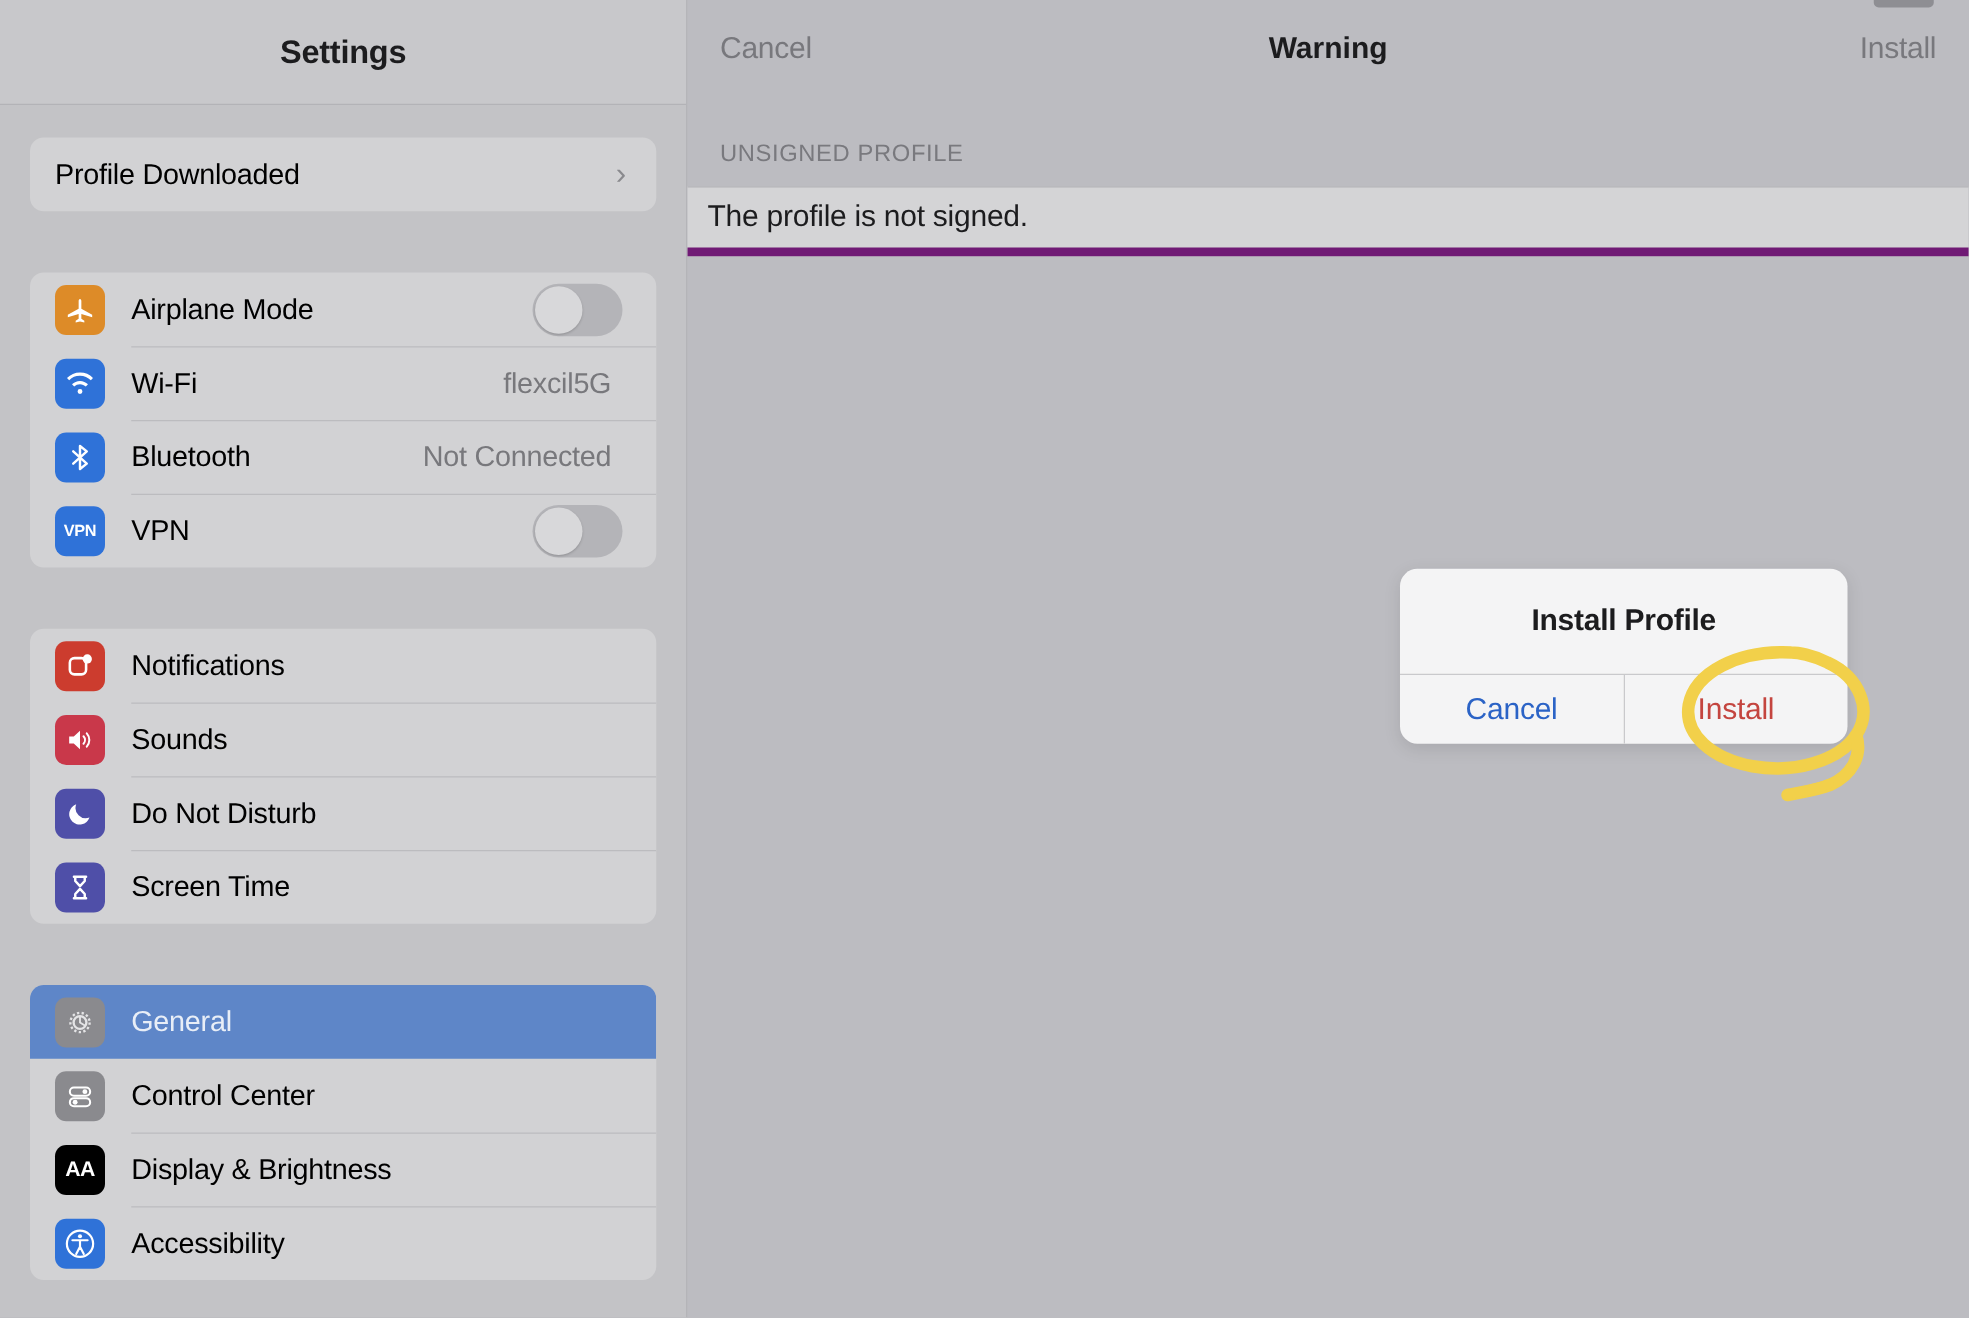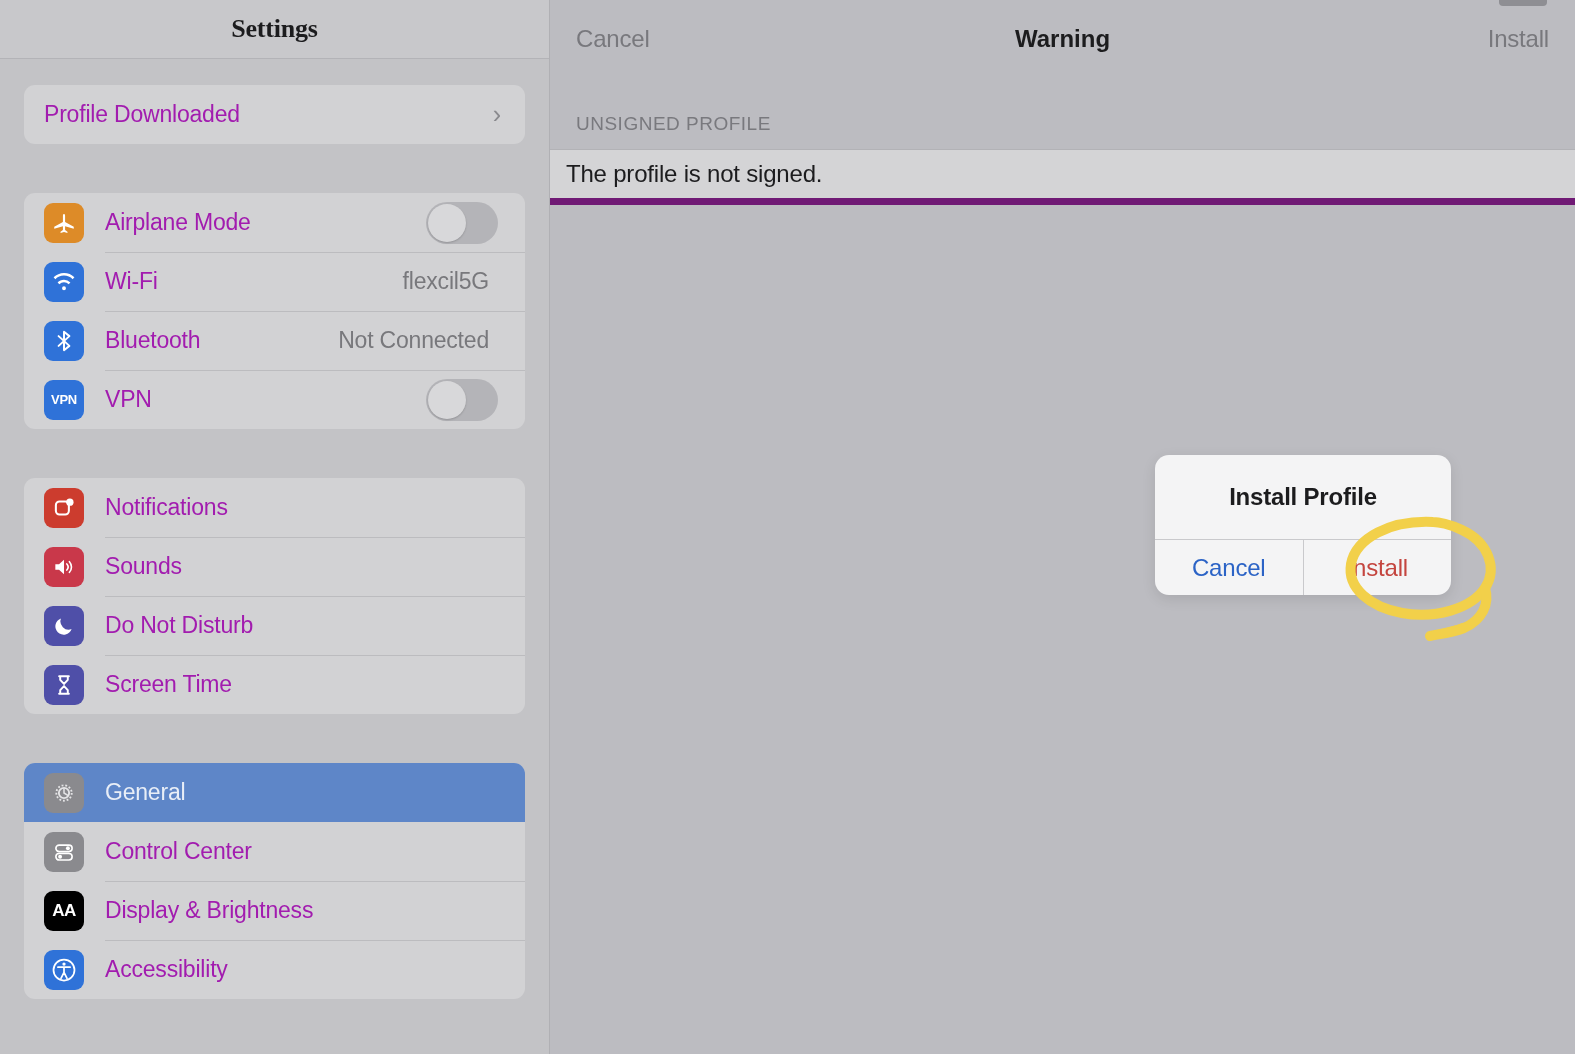--- a/index.html
+++ b/index.html
@@ -23,27 +23,26 @@
   #sidebar {
     width: 550px;
     height: 1054px;
     background: #c3c3c6;
     position: relative;
     border-right: 1px solid #b0b0b4;
     overflow: hidden;
   }
 
   #sidebar-header {
-    height: 59px;
+    height: 84px;
     background: #c8c8cb;
     border-bottom: 1px solid #b3b3b7;
     display: flex;
     align-items: center;
     justify-content: center;
-    font-family: Liberation Serif, serif;
   }
   #sidebar-title {
     font-size: 26px;
     font-weight: bold;
     color: #1c1c1e;
     letter-spacing: -0.2px;
   }
 
   .group {
     margin: 0 24px;
@@ -78,21 +77,21 @@
     flex: 0 0 40px;
     display: flex;
     align-items: center;
     justify-content: center;
     overflow: hidden;
     position: relative;
   }
   .row-label {
     margin-left: 21px;
     font-size: 23px;
-    color: #a21caf;
+    color: #000000;
     letter-spacing: -0.2px;
     flex: 1;
   }
   .row.selected .row-label { color: #e8eef7; }
 
   .row-value {
     font-size: 23px;
     color: #78787c;
     padding-right: 36px;
     letter-spacing: -0.2px;
@@ -187,22 +186,22 @@
     position: absolute;
     top: -6px; right: 28px;
     width: 48px; height: 12px;
     background: #8e8e93;
     border-radius: 4px;
   }
 
   
   #alert {
     position: absolute;
-    left: 605px; top: 455px;
-    width: 296px;
+    left: 570px; top: 455px;
+    width: 358px;
     background: #f4f4f5;
     border-radius: 14px;
     box-shadow: 0 4px 14px rgba(0,0,0,0.10);
     overflow: hidden;
   }
   #alert-body {
     height: 84px;
     display: flex;
     align-items: center;
     justify-content: center;

